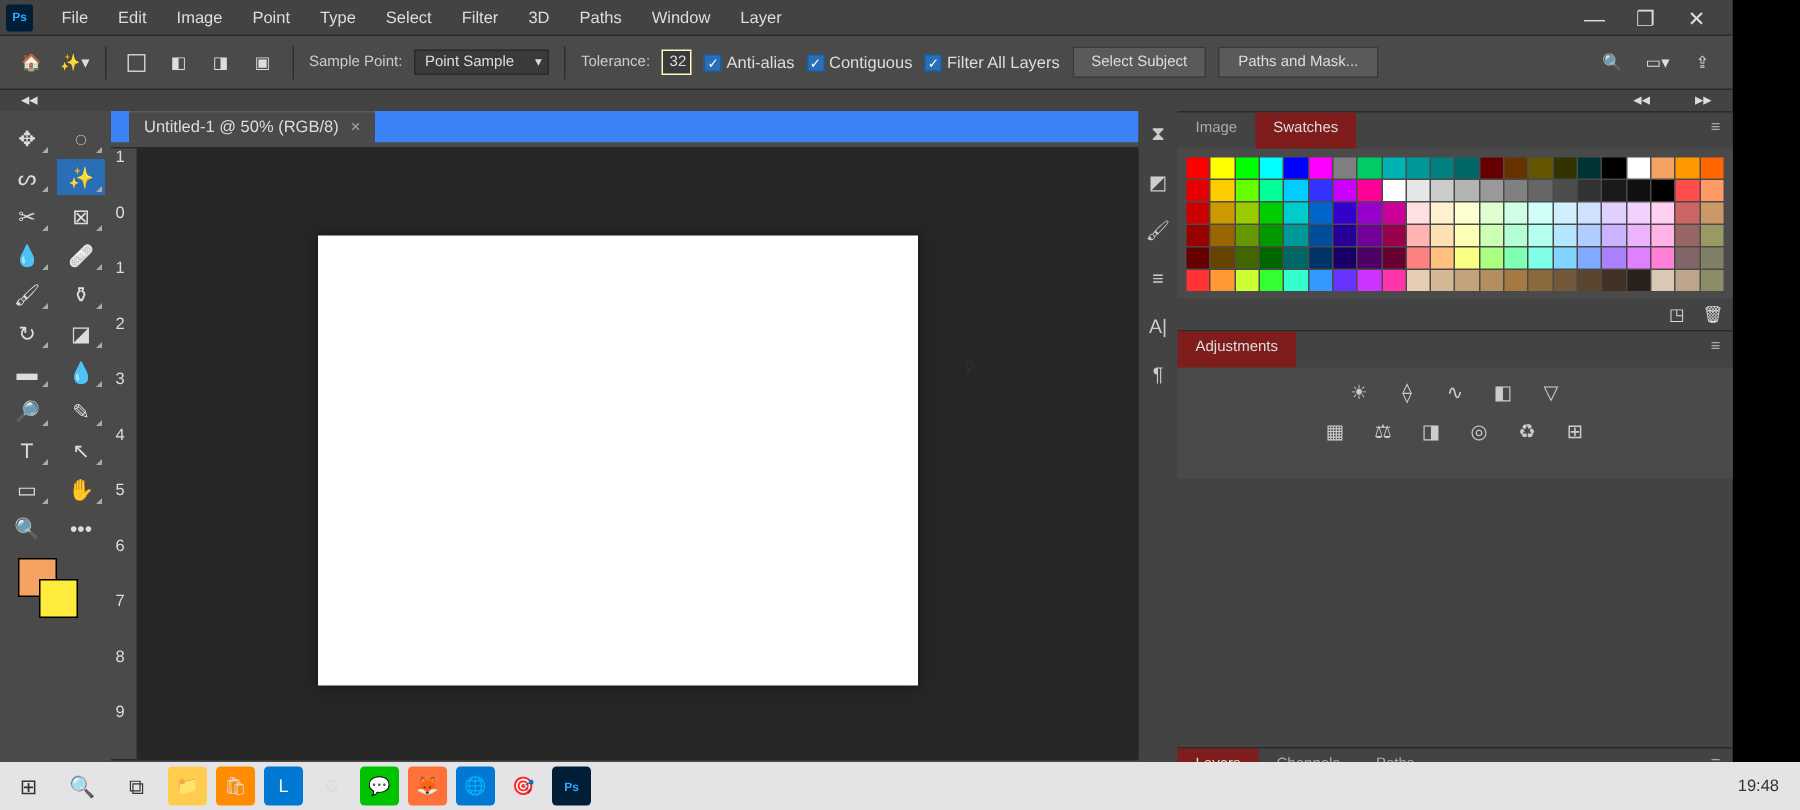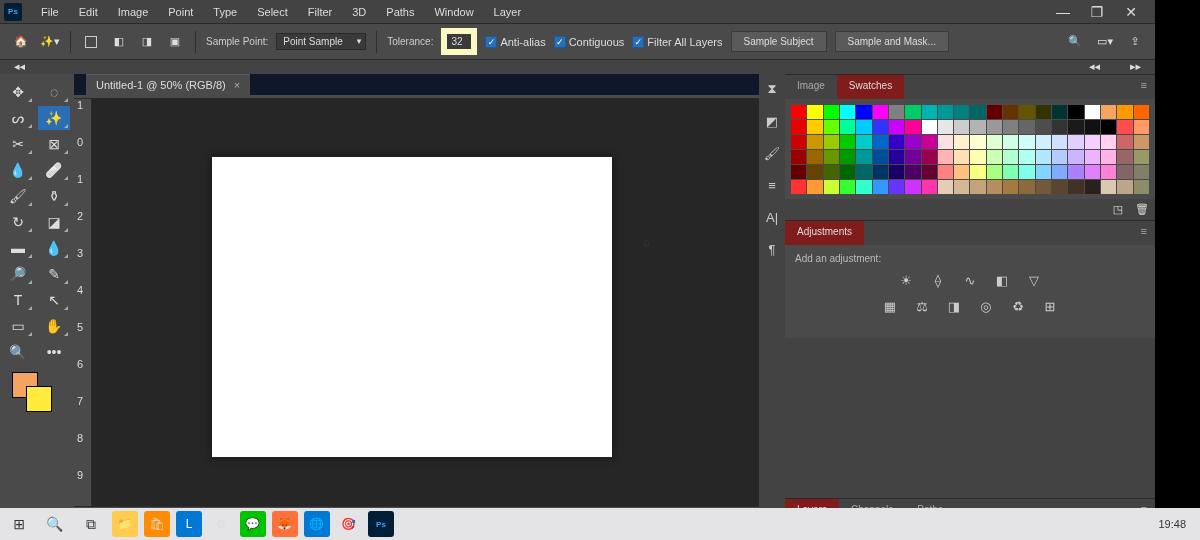--- a/index.html
+++ b/index.html
@@ -10,37 +10,37 @@
 .menu-item{padding:3px 9px;cursor:pointer}
 .win-controls{margin-left:auto;display:flex;gap:18px;padding-right:12px}
 .win-btn{width:16px;height:16px;display:flex;align-items:center;justify-content:center;cursor:pointer;font-size:14px}
 .optbar{height:36px;background:#4a4a4a;display:flex;align-items:center;padding:0 10px;gap:8px;border-bottom:1px solid #2a2a2a}
 .home-btn{width:22px;height:22px;display:flex;align-items:center;justify-content:center;cursor:pointer}
 .tool-icon{width:20px;height:20px;display:flex;align-items:center;justify-content:center}
 .optsep{width:1px;height:22px;background:#2e2e2e;margin:0 2px}
 .optlabel{font-size:10px;color:#ccc}
 .optselect{background:#3a3a3a;border:1px solid #2a2a2a;padding:2px 18px 2px 6px;font-size:10px;color:#ddd;position:relative;min-width:90px}
 .optselect:after{content:"▾";position:absolute;right:4px;font-size:9px}
-.optinput{background:#3a3a3a;border:6px solid #fef9c3;padding:2px 4px;width:36px;font-size:10px;color:#ddd}
+.optinput{background:#3a3a3a;border:1px solid #fef9c3;padding:2px 4px;width:20px;font-size:10px;color:#ddd}
 .chk{width:12px;height:12px;background:#2a6fb5;border:1px solid #1a5a9a;display:inline-flex;align-items:center;justify-content:center;font-size:9px;color:#fff;margin-right:3px}
 .chklabel{font-size:10px;display:flex;align-items:center;cursor:pointer}
 .opt-btn{background:#5a5a5a;border:1px solid #3a3a3a;padding:4px 12px;font-size:10px;cursor:pointer}
 .right-tools{margin-left:auto;display:flex;gap:10px;align-items:center}
 .ws-body{display:flex;height:448px}
 .collapse-arrows{height:14px;background:#434343;display:flex;justify-content:space-between;padding:0 14px;font-size:9px;color:#aaa}
 .toolbox{width:74px;background:#4a4a4a;padding-top:4px}
 .tool-grid{display:grid;grid-template-columns:1fr 1fr;gap:2px;padding:2px}
 .tool{width:32px;height:24px;display:flex;align-items:center;justify-content:center;cursor:pointer;font-size:14px;position:relative}
 .tool.active{background:#2a6fb5}
 .tool .tri{position:absolute;right:2px;bottom:2px;width:0;height:0;border-style:solid;border-width:0 0 4px 4px;border-color:transparent transparent #aaa transparent}
 .color-swatches{padding:8px 6px;position:relative;height:50px}
 .fg-sw{width:26px;height:26px;background:#f4a460;border:1px solid #000;position:absolute;left:12px;top:6px}
 .bg-sw{width:26px;height:26px;background:#ffeb3b;border:1px solid #000;position:absolute;left:26px;top:20px}
 .doc-area{flex:1;background:#434343;display:flex;flex-direction:column}
-.doc-tabs{height:24px;background:#0f172a;display:flex;padding-left:12px}
+.doc-tabs{height:24px;background:#3b82f6;display:flex;padding-left:12px}
 .doc-tab{padding:4px 10px;background:#4a4a4a;display:flex;align-items:center;gap:8px;font-size:10px;border-top:1px solid #5a5a5a}
 .doc-tab .x{font-size:11px;color:#aaa;cursor:pointer}
 .canvas-wrap{flex:1;background:#262626;position:relative;display:flex}
 .vruler{width:18px;background:#4a4a4a;border-right:1px solid #2a2a2a}
 .hruler{height:18px;background:#4a4a4a;border-bottom:1px solid #2a2a2a;font-size:8px;color:#bbb;display:flex;align-items:flex-end;padding-bottom:1px;overflow:hidden}
 .hruler span{display:inline-block;width:37px;text-align:left;padding-left:2px}
 .vruler-inner{font-size:8px;color:#bbb;display:flex;flex-direction:column}
 .vruler-inner span{height:37px;padding-left:3px}
 .canvas-viewport{flex:1;position:relative;background:#262626}
 .canvas{position:absolute;left:120px;top:58px;width:400px;height:300px;background:#fff;box-shadow:0 0 8px rgba(0,0,0,.5)}
@@ -115,22 +115,22 @@
         <span>Anti-alias</span>
       </label>
     <label class="chklabel">
         <span class="chk">✓</span>
         <span>Contiguous</span>
       </label>
     <label class="chklabel">
         <span class="chk">✓</span>
         <span>Filter All Layers</span>
       </label>
-    <button class="opt-btn">Sample Subject</button>
-    <button class="opt-btn">Sample and Mask...</button>
+    <button class="opt-btn">Select Subject</button>
+    <button class="opt-btn">Paths and Mask...</button>
     <div class="right-tools">
       <div class="tool-icon">🔍</div>
       <div class="tool-icon">▭▾</div>
       <div class="tool-icon">⇪</div>
     </div>
   </div>
 
   <div class="collapse-arrows">
     <span>◂◂</span>
     <span style="margin-left:auto;margin-right:30px">◂◂</span>
@@ -391,21 +391,20 @@
           <span>🗑</span>
         </div>
       </div>
 
       <div class="panel">
         <div class="panel-tabs">
           <div class="panel-tab active">Adjustments</div>
           <div class="panel-menu">≡</div>
         </div>
         <div class="adj-body">
-          <div class="adj-hint">Add an adjustment:</div>
           <div class="adj-row">
             <span class="adj-ic">☀</span>
             <span class="adj-ic">⟠</span>
             <span class="adj-ic">∿</span>
             <span class="adj-ic">◧</span>
             <span class="adj-ic">▽</span>
           </div>
           <div class="adj-row">
             <span class="adj-ic">▦</span>
             <span class="adj-ic">⚖</span>

